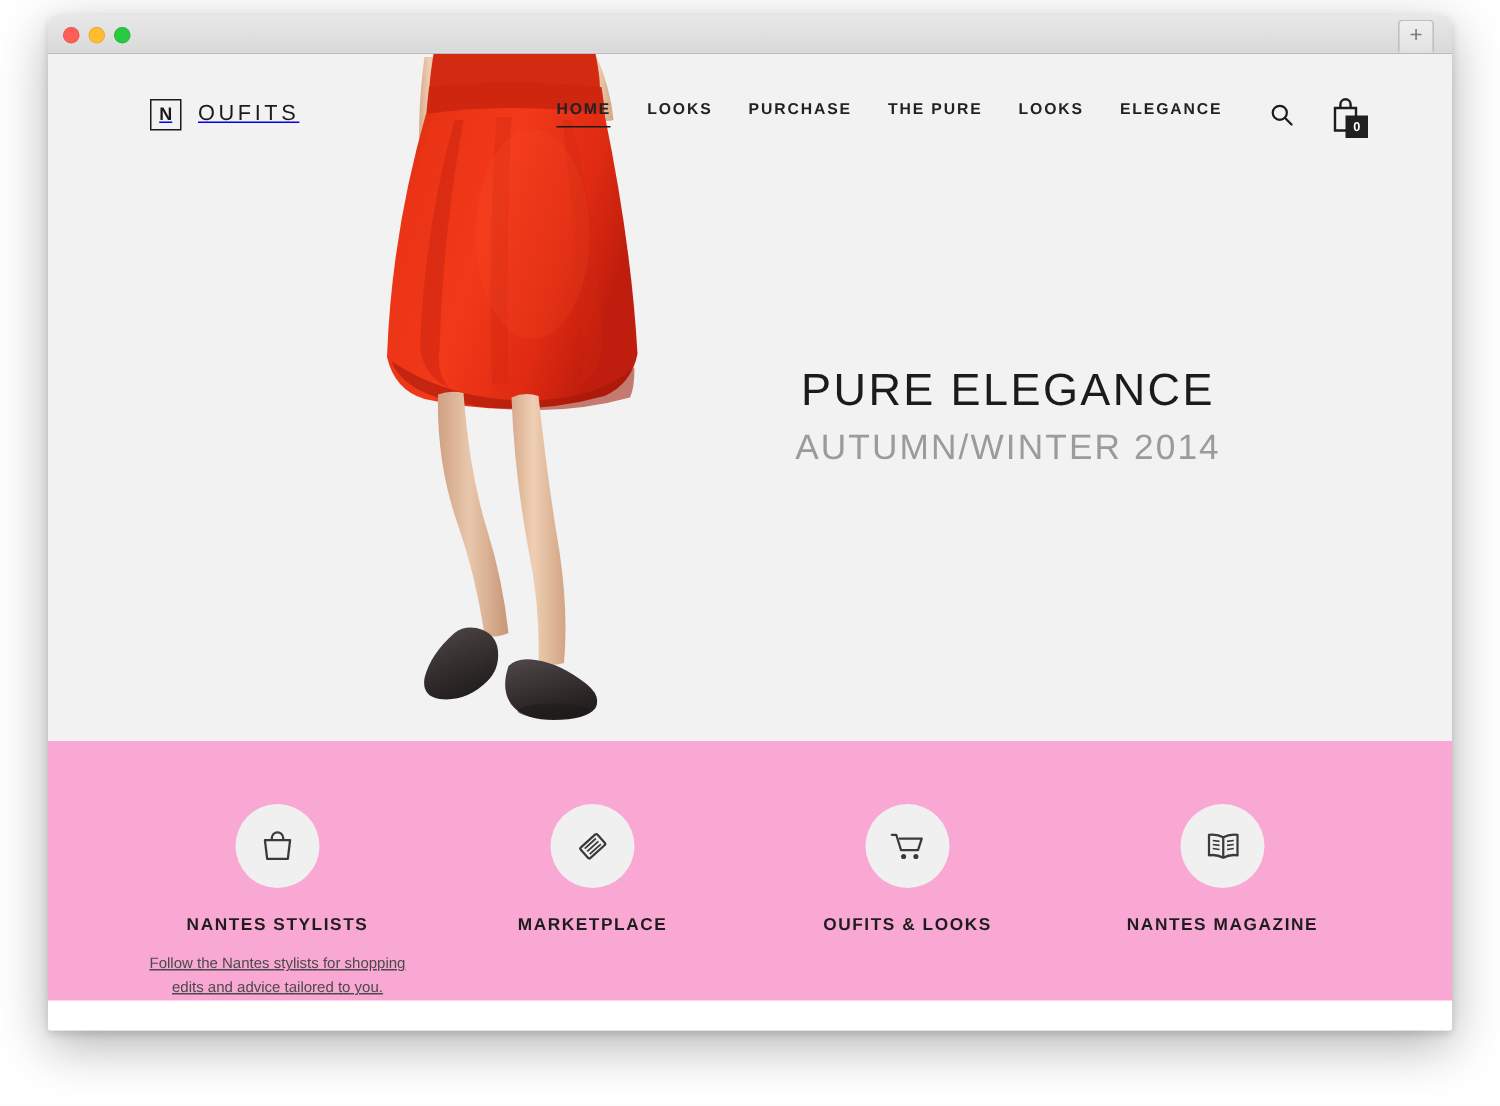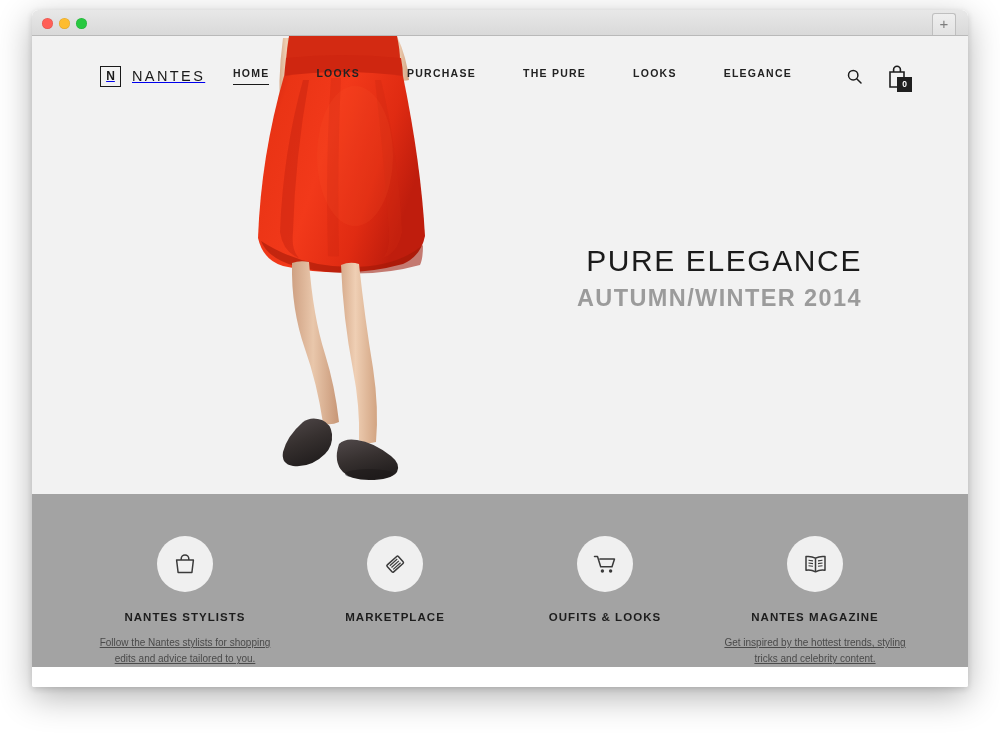--- a/index.html
+++ b/index.html
@@ -101,21 +101,21 @@
     font-size: 14.5px;
     letter-spacing: 2.4px;
     color: #1a1a1a;
     font-weight: 500;
   }
 
   .main-nav {
     margin-left: auto;
     display: flex;
     align-items: center;
-    gap: 47px;
+    gap: 24px;
   }
   .nav-link {
     position: relative;
     font-size: 10.5px;
     letter-spacing: 1.25px;
     color: #222;
     font-weight: bold;
     text-decoration: none;
     padding-bottom: 6px;
     white-space: nowrap;
@@ -149,41 +149,41 @@
     left: 205px;
     top: 0;
     width: 210px;
     height: 458px;
   }
 
   .hero-copy {
     position: absolute;
     right: 106px;
     top: 208px;
-    text-align: right;
+    text-align: center;
     width: 380px;
   }
   .hero-title {
     font-size: 30px;
     letter-spacing: 1.6px;
     color: #1b1b1b;
     font-weight: 500;
     line-height: 1.15;
   }
   .hero-subtitle {
     margin-top: 6px;
     font-size: 23.5px;
     letter-spacing: 1.4px;
     color: #9b9b9b;
-    font-weight: 700;
+    font-weight: 400;
   }
 
   
   .features {
-    background: #a3a3a3;
+    background: #f9a8d4;
     padding: 42px 48px 0 48px;
     display: flex;
   }
   .feature {
     flex: 1;
     text-align: center;
     padding: 0 14px;
   }
   .feature-icon-circle {
     width: 56px; height: 56px;
@@ -279,21 +279,21 @@
 
           <path d="M102 408 q-6 18 4 28 q8 8 26 8 q22 0 28 -8 q4 -8 -6 -16 q-18 -14 -34 -16 q-12 -2 -18 4 z" fill="url(#shoeGrad)"></path>
           <ellipse cx="132" cy="438" rx="24" ry="5" fill="#1c1818" opacity="0.5"></ellipse>
         </svg>
       </div>
 
       <header class="site-header">
 
         <a class="brand" href="#">
           <span class="brand-mark">N</span>
-          <span class="brand-name">NANTES</span>
+          <span class="brand-name">OUFITS</span>
         </a>
 
         <nav class="main-nav">
           <a class="nav-link active" href="#">HOME</a>
           <a class="nav-link" href="#">LOOKS</a>
           <a class="nav-link" href="#">PURCHASE</a>
           <a class="nav-link" href="#">THE PURE</a>
           <a class="nav-link" href="#">LOOKS</a>
           <a class="nav-link" href="#">ELEGANCE</a>
 
@@ -367,18 +367,17 @@
             <line x1="12.5" y1="6.2" x2="12.5" y2="19.8" stroke="#3a3a3a" stroke-width="1.5"></line>
             <line x1="5.5" y1="8.3" x2="10" y2="8.9" stroke="#3a3a3a" stroke-width="1.1"></line>
             <line x1="5.5" y1="11" x2="10" y2="11.6" stroke="#3a3a3a" stroke-width="1.1"></line>
             <line x1="5.5" y1="13.7" x2="10" y2="14.3" stroke="#3a3a3a" stroke-width="1.1"></line>
             <line x1="15" y1="8.9" x2="19.5" y2="8.3" stroke="#3a3a3a" stroke-width="1.1"></line>
             <line x1="15" y1="11.6" x2="19.5" y2="11" stroke="#3a3a3a" stroke-width="1.1"></line>
             <line x1="15" y1="14.3" x2="19.5" y2="13.7" stroke="#3a3a3a" stroke-width="1.1"></line>
           </svg>
         </div>
         <div class="feature-title">NANTES MAGAZINE</div>
-        <div class="feature-desc">Get inspired by the hottest trends, styling tricks and celebrity content.</div>
       </div>
 
     </section>
   </div>
 </div>
 
 </body></html>

